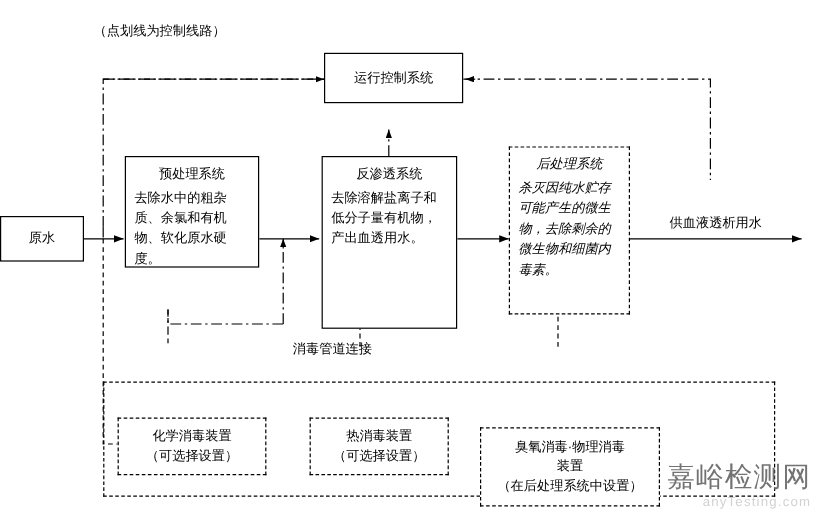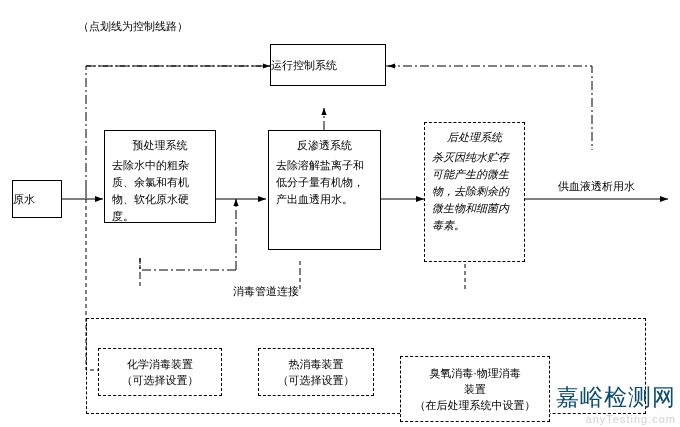--- a/index.html
+++ b/index.html
@@ -55,20 +55,21 @@
     align-items: center;
   }
   .plainbox {
     position: absolute;
     box-sizing: border-box;
     border: 1px solid #000000;
     background: #ffffff;
     font-size: 11px;
     line-height: 16px;
     display: flex;
+    justify-content: center;
     align-items: center;
   }
   .label {
     position: absolute;
     font-size: 11px;
     line-height: 16px;
     white-space: nowrap;
   }
   svg.lines {
     position: absolute;
@@ -82,21 +83,21 @@
     position: absolute;
     right: 4px;
     bottom: 2px;
     text-align: right;
     color: #c9c9c9;
     user-select: none;
   }
   .wm .wm1 {
     font-size: 23px;
     letter-spacing: 1px;
-    color: #0c4a6e;
+    color: #737373;
   }
   .wm .wm2 {
     font-size: 11px;
     letter-spacing: 1px;
     color: #d2d2d2;
   }
 </style>
 </head>
 <body>
 
@@ -139,42 +140,42 @@
 
     <path d="M86,199 L86,370 L98,370" stroke="#000" stroke-width="1" fill="none" stroke-dasharray="4,3"></path>
   </svg>
 
   <div class="label" style="left:78px; top:18px;">（点划线为控制线路）</div>
 
   <div class="plainbox" style="left:270px; top:44px; width:116px; height:42px;">
     <span>运行控制系统</span>
   </div>
 
-  <div class="plainbox" style="left:12px; top:180px; width:50px; height:38px;">
+  <div class="plainbox" style="left:0; top:180px; width:70px; height:38px;">
     <span>原水</span>
   </div>
 
   <div class="box" style="left:104px; top:130px; width:112px; height:93px;">
     <span class="title">预处理系统</span>
     <span class="body">去除水中的粗杂质、余氯和有机物、软化原水硬度。</span>
   </div>
 
-  <div class="box" style="left:268px; top:130px; width:113px; height:120px;">
+  <div class="box" style="left:268px; top:130px; width:113px; height:144px;">
     <span class="title">反渗透系统</span>
     <span class="body">去除溶解盐离子和低分子量有机物，产出血透用水。</span>
   </div>
 
   <div class="box" style="left:424px; top:122px; width:101px; height:140px; border-style:dashed;font-style:italic;">
     <span class="title">后处理系统</span>
     <span class="body">杀灭因纯水贮存可能产生的微生物，去除剩余的微生物和细菌内毒素。</span>
   </div>
 
   <div class="label" style="left:558px; top:178px;">供血液透析用水</div>
 
-  <div class="label" style="left:233px; top:283px;text-align:right;">消毒管道连接</div>
+  <div class="label" style="left:244px; top:283px;text-align:right;">消毒管道连接</div>
 
   <div class="dashbox" style="left:86px; top:318px; width:560px; height:96px;"></div>
 
   <div class="dashbox-inner" style="left:98px; top:348px; width:124px; height:48px;">
     <span>化学消毒装置</span>
     <span>（可选择设置）</span>
   </div>
 
   <div class="dashbox-inner" style="left:258px; top:348px; width:116px; height:48px;">
     <span>热消毒装置</span>

